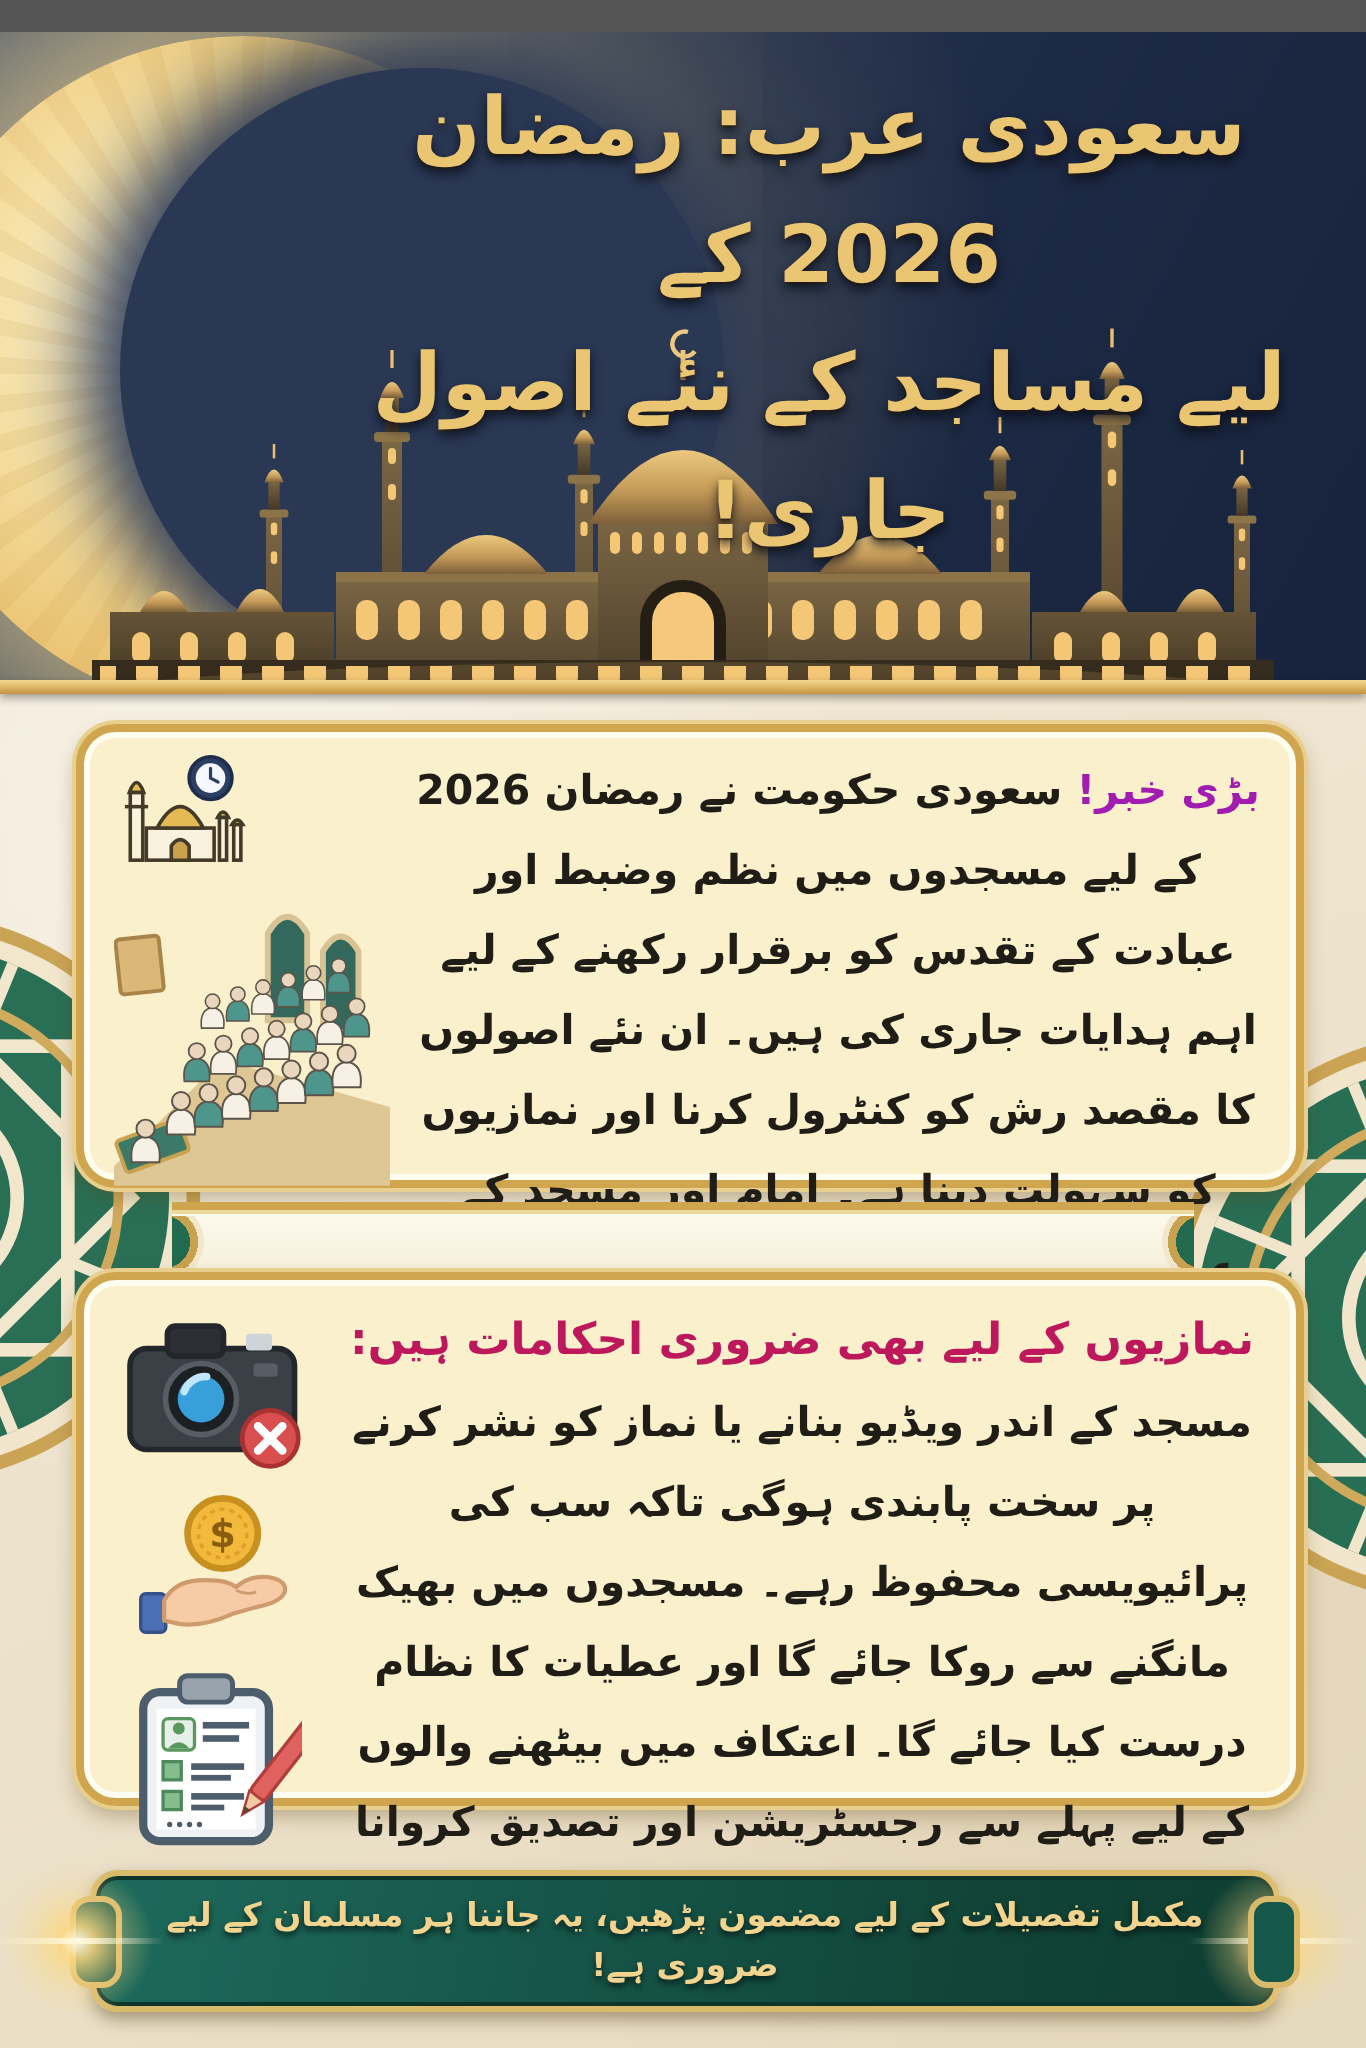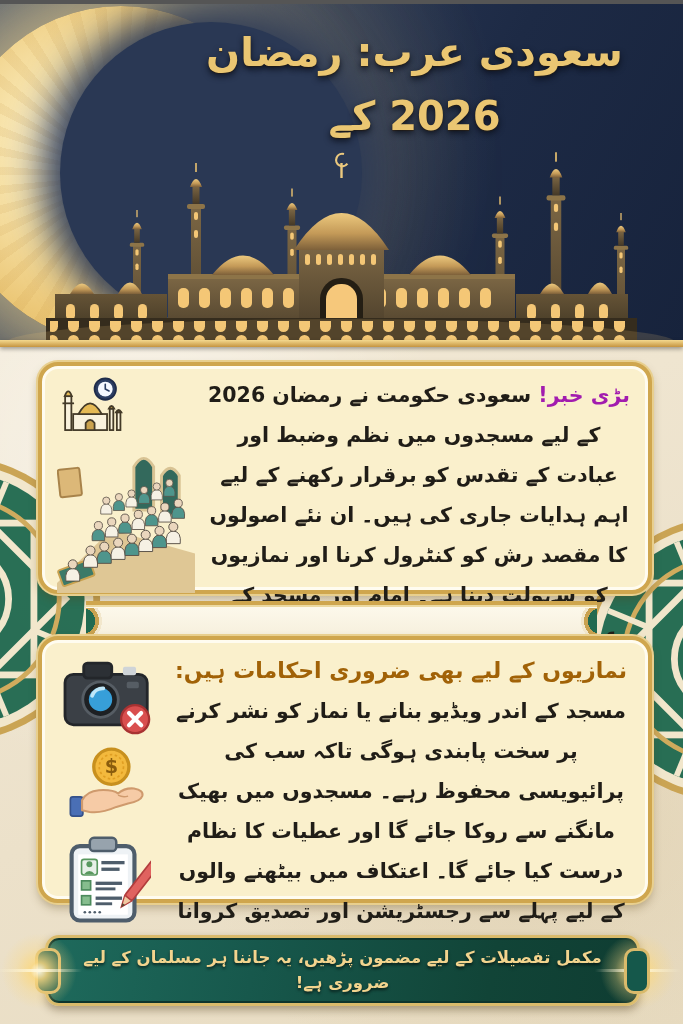--- a/index.html
+++ b/index.html
@@ -2,21 +2,21 @@
 <html lang="ur" dir="ltr"><head>
 <meta charset="utf-8">
 <style>
   html,body{margin:0;padding:0;background:#555;}
   .poster{
     position:relative;width:683px;height:1024px;margin:0 auto;overflow:hidden;
     font-family:"DejaVu Sans",sans-serif;
   }
   
   .hero{
-    position:absolute;top:4px;left:0;width:683px;height:347px;
+    position:absolute;top:16px;left:0;width:683px;height:347px;
     background:linear-gradient(118deg,#3a4a68 0%,#2a3854 30%,#1d2a45 62%,#17233c 100%);
     overflow:hidden;
   }
   .hero::before{content:"";position:absolute;inset:0;
     background:radial-gradient(circle at 26% 34%,rgba(240,216,150,.35) 0%,rgba(240,216,150,.12) 26%,transparent 58%);
   }
   .crescent{
     position:absolute;left:-48px;top:2px;width:338px;height:338px;border-radius:50%;
     background:radial-gradient(circle at 38% 42%,#fff8e0 0%,#f7e2a8 30%,#ecc878 58%,#d8a851 100%);
     box-shadow:0 0 70px 25px rgba(247,219,145,.55),0 0 150px 70px rgba(247,219,145,.22);
@@ -72,21 +72,21 @@
     padding:10px 14px 8px 14px;box-sizing:border-box;
     direction:rtl;
   }
   .card1{top:15px;height:232px;}
   .card2{top:289px;height:267px;}
   .card-text{
     margin:0;color:#201d17;font-size:20.5px;line-height:1.95;font-weight:700;
     text-align:center;
   }
   .highlight{color:#a21caf;}
-  .card-heading{display:block;color:#a16207;font-size:22px;font-weight:800;line-height:1.9;}
+  .card-heading{display:block;color:#be185d;font-size:22px;font-weight:800;line-height:1.9;}
   .icon-col{float:left;display:flex;flex-direction:column;align-items:center;margin-right:8px;}
   .card1 .icon-col{width:140px;gap:8px;}
   .card2 .icon-col{width:104px;gap:9px;}
   .icon-col .self-end{align-self:flex-end;margin-left:2px;}
   
   .banner{
     position:absolute;left:45px;right:43px;top:588px;height:71px;
     background:linear-gradient(100deg,#1e6a5c 0%,#17584c 35%,#114437 75%,#0f3d32 100%);
     border:3px solid #d9ba6b;border-radius:14px;
     box-shadow:inset 0 0 0 2px #0d352c,0 4px 8px rgba(70,50,15,.4);
@@ -196,20 +196,21 @@
       <path d="M294 98 Q341.5 24 389 98 Z" fill="url(#gDome)"></path>
       <rect x="340.3" y="11" width="2.4" height="15" fill="#ecc97e"></rect>
       <path d="M344 2 a6.2 6.2 0 1 0 3.4 9.6" stroke="#ecc97e" stroke-width="2.2" fill="none"></path>
       <rect x="46" y="166" width="591" height="26" fill="#352c1d"></rect>
       <rect x="50" y="169" width="583" height="23" fill="url(#pArch)"></rect>
       <ellipse cx="341" cy="191" rx="335" ry="24" fill="rgba(244,198,118,0.16)"></ellipse>
     </svg>
 
     <div class="hero-title" dir="rtl">
       <div>سعودی عرب: رمضان 2026 کے</div>
+      <div>لیے مساجد کے نئے اصول جاری!</div>
     </div>
   </div>
   <div class="gold-strip"></div>
 
   <div class="body-section">
 
     <svg class="medallion left" viewBox="-150 -150 300 300">
       <circle r="146" fill="#c9a250"></circle>
       <circle r="139" fill="#f2e7cc"></circle>
       <circle r="130" fill="#216a50"></circle>

